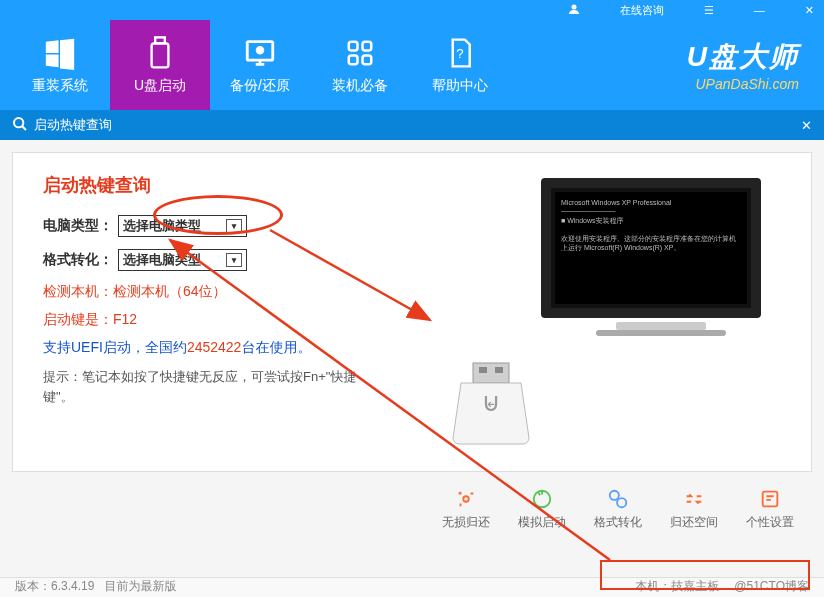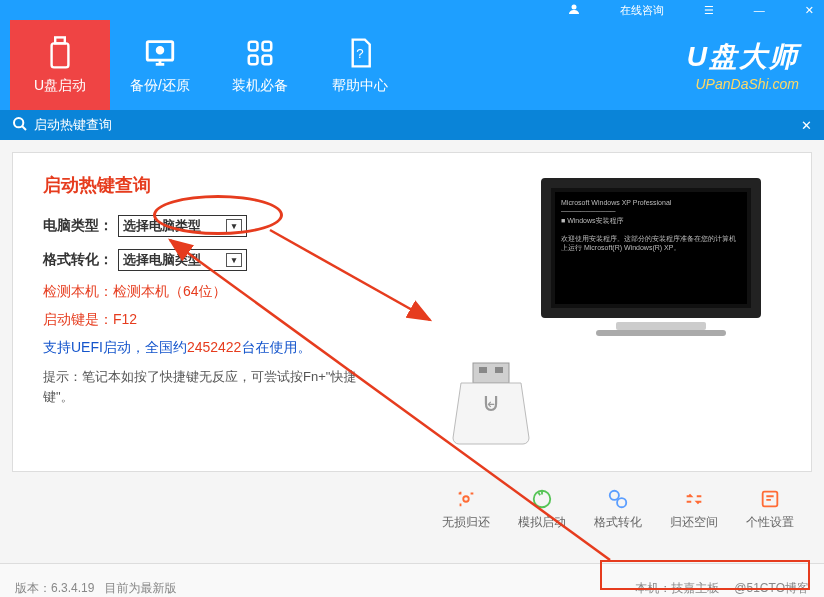--- a/index.html
+++ b/index.html
@@ -4,21 +4,21 @@
   <style>
     * { margin: 0; padding: 0; box-sizing: border-box; font-family: "Microsoft YaHei", sans-serif; }
     body { width: 824px; height: 597px; background: #f5f5f5; position: relative; overflow: hidden; }
     
     .titlebar { background: #1e9fff; height: 20px; display: flex; align-items: center; justify-content: flex-end; padding: 0 10px; gap: 10px; color: #fff; font-size: 11px; }
     .titlebar span { cursor: pointer; margin-left: 30px; }
     
     .header { background: #1e9fff; height: 90px; display: flex; align-items: center; padding: 0 10px; }
     .nav { display: flex; gap: 0; }
     .nav-item { width: 100px; height: 90px; display: flex; flex-direction: column; align-items: center; justify-content: center; color: #fff; font-size: 14px; cursor: pointer; gap: 6px; }
-    .nav-item.active { background: #ef4444; }
+    .nav-item.active { background: #a21caf; }
     .nav-icon { width: 36px; height: 36px; display: flex; align-items: center; justify-content: center; }
     
     .logo { margin-left: auto; color: #fff; text-align: right; padding-right: 15px; }
     .logo-title { font-size: 28px; font-weight: bold; font-style: italic; letter-spacing: 2px; }
     .logo-url { font-size: 14px; font-style: italic; color: #ffd966; }
     
     .subheader { background: #0a84d8; height: 30px; display: flex; align-items: center; padding: 0 12px; color: #fff; font-size: 13px; gap: 6px; position: relative; }
     .subheader .close { position: absolute; right: 12px; cursor: pointer; }
     
     .main { background: #fff; margin: 12px; border: 1px solid #ddd; height: 320px; padding: 20px 30px; position: relative; }
@@ -38,21 +38,21 @@
     .monitor-screen { position: absolute; inset: 4px; background: #000; color: #bbb; font-size: 7px; padding: 6px; line-height: 1.3; }
     .monitor-stand { width: 90px; height: 8px; background: #ccc; margin: 4px auto 0; border-radius: 2px; }
     .monitor-base { width: 130px; height: 6px; background: #aaa; margin: 0 auto; border-radius: 3px; }
     
     .usb-img { position: absolute; right: 270px; bottom: 20px; width: 100px; height: 90px; }
     
     .toolbar { display: flex; justify-content: flex-end; gap: 28px; padding: 4px 30px 8px; text-align: center; }
     .tool-item { display: flex; flex-direction: column; align-items: center; gap: 4px; font-size: 12px; color: #666; cursor: pointer; }
     .tool-icon { width: 26px; height: 22px; }
     
-    .footer { position: absolute; bottom: 0; left: 0; right: 0; height: 34px; background: #f9f9f9; display: flex; align-items: flex-end; padding: 0 15px; font-size: 12px; color: #888; border-top: 1px solid #ddd; gap: 28px; }
+    .footer { position: absolute; bottom: 0; left: 0; right: 0; height: 20px; background: #f9f9f9; display: flex; align-items: flex-start; padding: 0 15px; font-size: 12px; color: #888; border-top: 1px solid #ddd; gap: 28px; }
     .footer-right { margin-left: auto; display: flex; gap: 15px; }
     
     .red-ellipse { position: absolute; border: 3px solid #e63c1e; border-radius: 60%; pointer-events: none; z-index: 10; }
     .red-rect { position: absolute; border: 2px solid #e63c1e; pointer-events: none; z-index: 10; }
     
     .arrow-svg { position: absolute; pointer-events: none; z-index: 9; }
   </style>
 </head>
 <body>
 
@@ -64,20 +64,28 @@
       </svg>
   </span>
   <span>在线咨询</span>
   <span>☰</span>
   <span>—</span>
   <span>✕</span>
 </div>
 
 <div class="header">
   <div class="nav">
+    <div class="nav-item">
+      <div class="nav-icon">
+        <svg width="34" height="34" viewBox="0 0 24 24" fill="#fff">
+            <path d="M2 4l9-1v9H2zm10-1l10-1v11H12zM2 13h9v9l-9-1zm10 0h10v11l-10-1z"></path>
+          </svg>
+      </div>
+      <span>重装系统</span>
+    </div>
     <div class="nav-item active">
       <div class="nav-icon">
         <svg width="30" height="36" viewBox="0 0 24 30" fill="none" stroke="#fff" stroke-width="2">
             <rect x="8" y="2" width="8" height="5"></rect>
             <rect x="5" y="7" width="14" height="20" rx="2"></rect>
           </svg>
       </div>
       <span>U盘启动</span>
     </div>
     <div class="nav-item">

